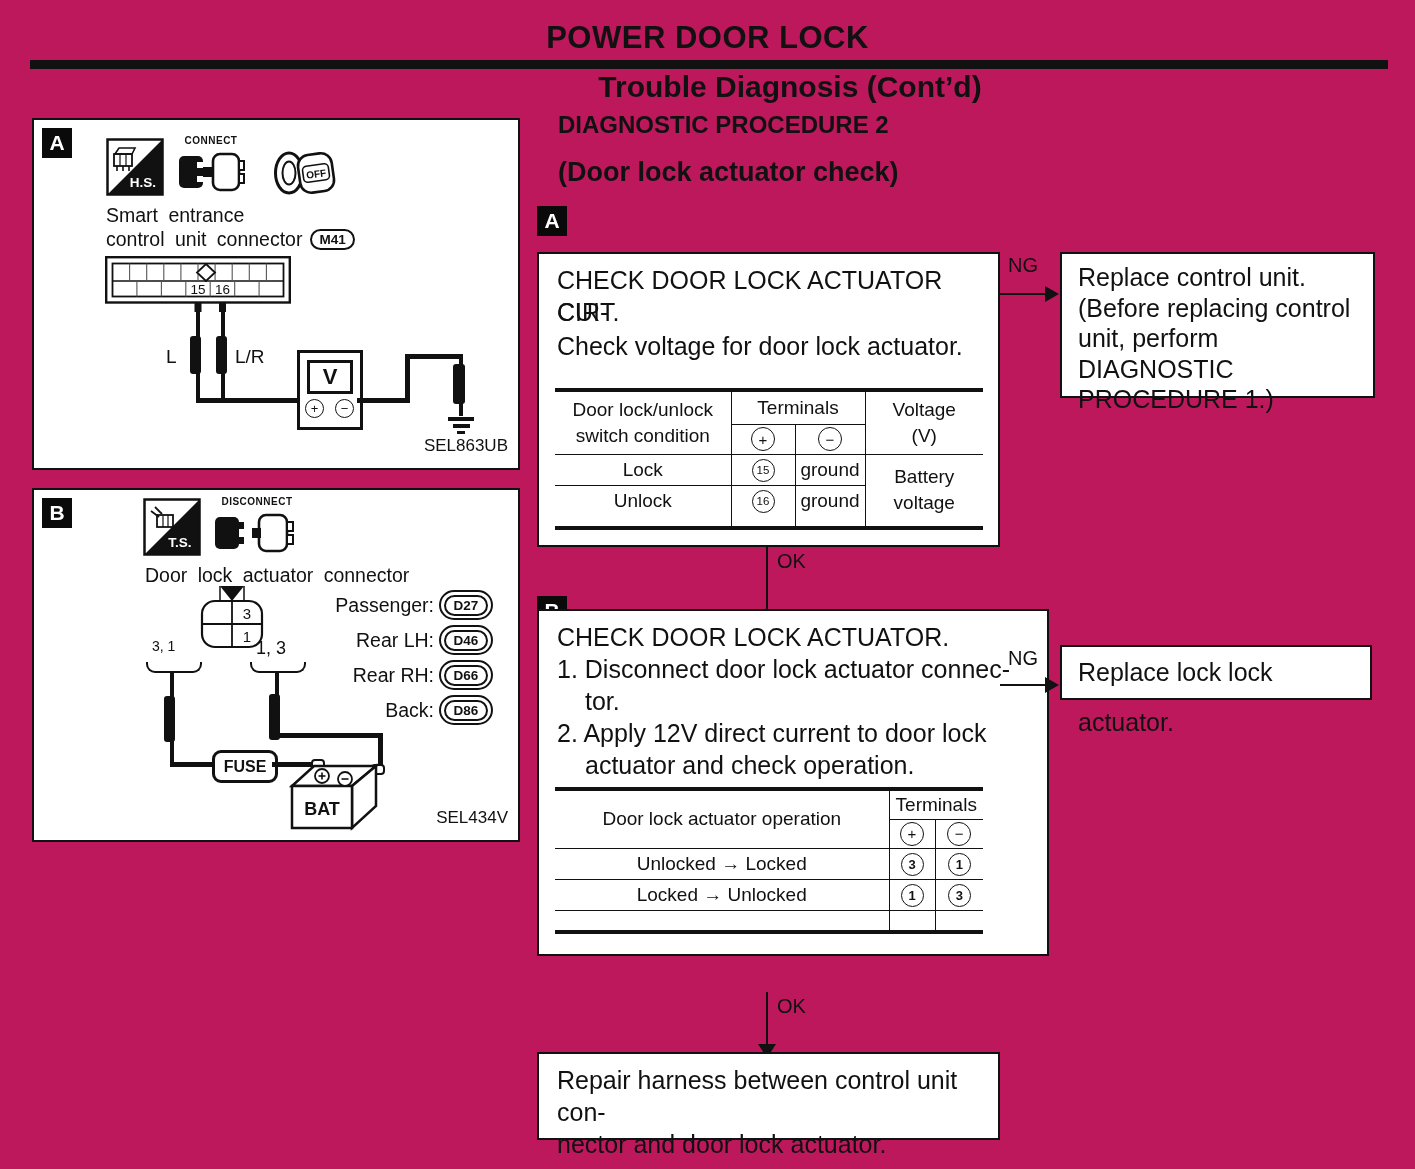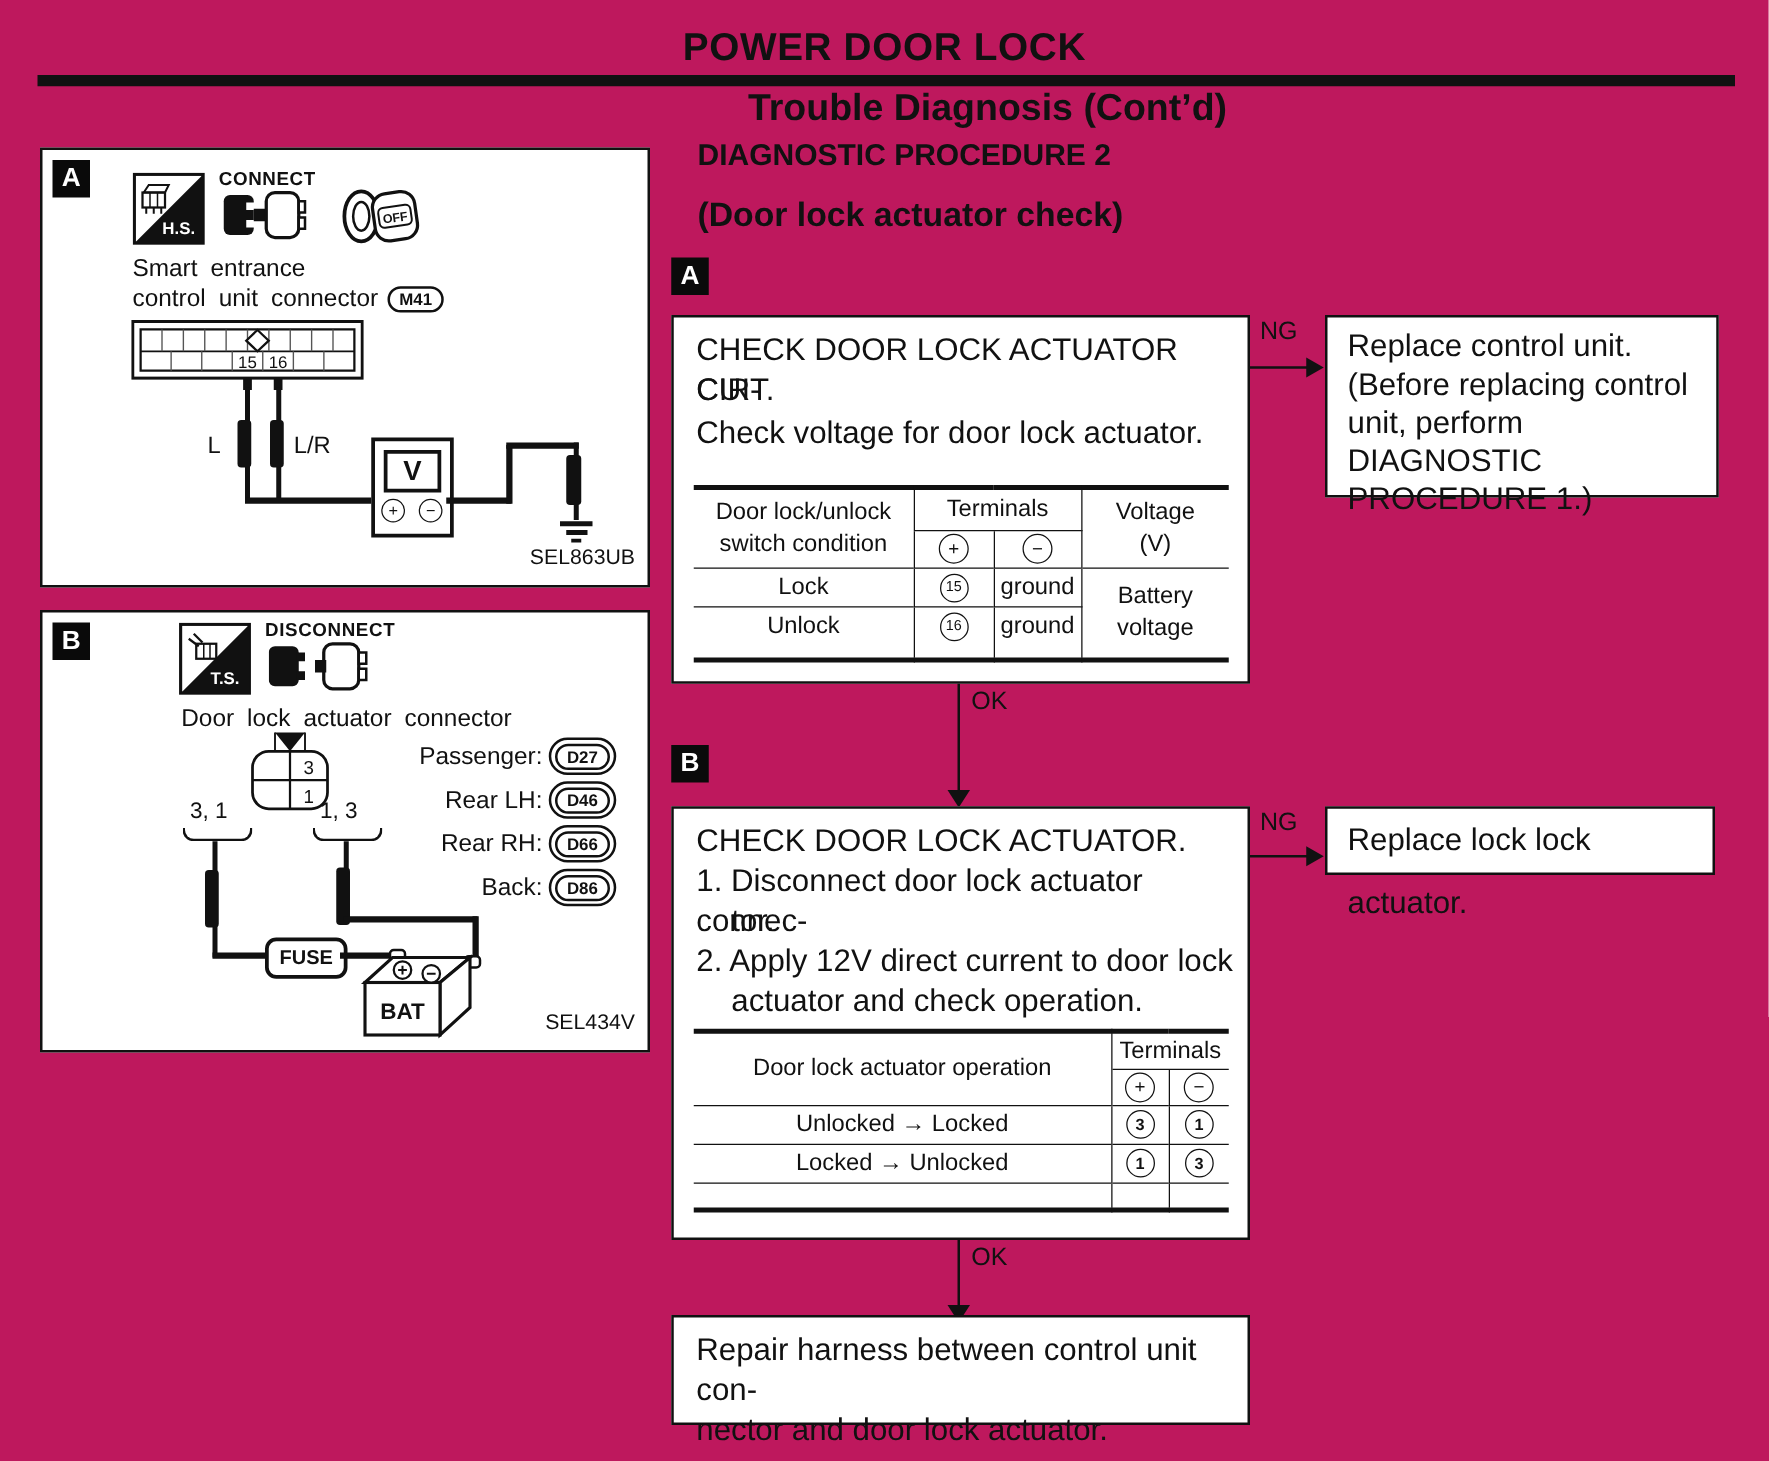--- a/index.html
+++ b/index.html
@@ -35,21 +35,21 @@
   .pm{display:inline-flex;width:22px;height:22px;border:1.7px solid #111;border-radius:50%;
       align-items:center;justify-content:center;font-size:15px;line-height:1;}
   .cnum{display:inline-flex;width:21px;height:21px;border:1.6px solid #111;border-radius:50%;
         align-items:center;justify-content:center;font-size:11.5px;line-height:1;}
   .cnum.big{font-size:13px;font-weight:bold;}
   .badge{display:inline-flex;border:2.2px solid #111;border-radius:16px;padding:2.5px;}
   .badge i{display:inline-flex;border:2px solid #111;border-radius:12px;padding:1px 8px;
            font-style:normal;font-size:13.5px;font-weight:bold;align-items:center;}
   .badge1{display:inline-flex;border:2.5px solid #111;border-radius:12px;padding:1px 7px;
           font-size:13.5px;font-weight:bold;align-items:center;}
-  .iconlbl{position:absolute;text-align:center;font-size:15px;font-weight:bold;letter-spacing:.5px;}
+  .iconlbl{position:absolute;text-align:center;font-size:10px;font-weight:bold;letter-spacing:.5px;}
   .brace{position:absolute;height:9px;border-left:2px solid #111;border-right:2px solid #111;
          border-bottom:2.2px solid #111;border-radius:0 0 9px 9px;}
   .fuse{position:absolute;border:3px solid #111;border-radius:9px;display:flex;align-items:center;
         justify-content:center;font-size:16px;font-weight:bold;background:#fff;}
   .meter{position:absolute;border:3px solid #111;background:#fff;}
   .vbox{position:absolute;left:7px;top:7px;width:40px;height:28px;border:3px solid #111;
         display:flex;align-items:center;justify-content:center;font-size:22px;font-weight:bold;}
   .mpm{position:absolute;width:17px;height:17px;border:1.7px solid #111;border-radius:50%;
        display:flex;align-items:center;justify-content:center;font-size:13px;background:#fff;}
   .pinlbl{position:absolute;font-size:19px;color:#111;}
@@ -195,21 +195,21 @@
       <polygon points="26,2 50,2 38,17" fill="#111"></polygon>
       <line x1="26" y1="2" x2="26" y2="17" stroke="#111" stroke-width="1.5"></line>
       <line x1="50" y1="2" x2="50" y2="17" stroke="#111" stroke-width="1.5"></line>
       <rect x="8" y="17" width="60" height="46" rx="13" fill="#fff" stroke="#111" stroke-width="2.2"></rect>
       <line x1="8" y1="40" x2="68" y2="40" stroke="#111" stroke-width="1.8"></line>
       <line x1="38" y1="17" x2="38" y2="63" stroke="#111" stroke-width="1.8"></line>
       <text x="53" y="35" text-anchor="middle" font-size="15" fill="#111">3</text>
       <text x="53" y="58" text-anchor="middle" font-size="15" fill="#111">1</text>
     </svg>
 
-    <div class="pinlbl" style="left:118px;top:148px;font-size:18px;">3, 1</div>
+    <div class="pinlbl" style="left:118px;top:148px;font-size:14px;">3, 1</div>
     <div class="brace" style="left:112px;top:172px;width:52px;"></div>
     <div class="pinlbl" style="left:222px;top:148px;font-size:18px;">1, 3</div>
     <div class="brace" style="left:216px;top:172px;width:52px;"></div>
 
     <div class="w" style="left:136px;top:183px;width:4px;height:93px;"></div>
     <div class="probe" style="left:130px;top:206px;width:11px;height:46px;"></div>
     <div class="w" style="left:136px;top:272px;width:44px;height:4.5px;"></div>
     <div class="fuse" style="left:178px;top:260px;width:60px;height:27px;">FUSE</div>
     <div class="w" style="left:238px;top:272px;width:40px;height:4.5px;"></div>
     <div class="w" style="left:241px;top:183px;width:4px;height:64px;"></div>
@@ -313,21 +313,21 @@
       <div>PROCEDURE 1.)</div>
     </div>
   </div>
 
   <div class="ngok" style="left:777px;top:550px;">OK</div>
   <div class="w" style="left:766px;top:547px;width:2.4px;height:87px;"></div>
   <div class="arrow-d" style="left:758px;top:632px;"></div>
 
   <div class="marker" style="left:537px;top:596px;">B</div>
 
-  <div class="flowbox" style="left:537px;top:645px;width:463px;height:347px;">
+  <div class="flowbox" style="left:537px;top:609px;width:512px;height:347px;">
     <div class="ftext" style="position:absolute;left:18px;top:10px;">CHECK DOOR LOCK ACTUATOR.</div>
     <div class="ftext" style="position:absolute;left:18px;top:42px;">1. Disconnect door lock actuator connec-</div>
     <div class="ftext" style="position:absolute;left:46px;top:74px;">tor.</div>
     <div class="ftext" style="position:absolute;left:18px;top:106px;">2. Apply 12V direct current to door lock</div>
     <div class="ftext" style="position:absolute;left:46px;top:138px;">actuator and check operation.</div>
 
     <table class="dtable" style="left:16px;top:176px;width:428px;">
       <colgroup>
           <col style="width:334px">
           <col style="width:46px">

